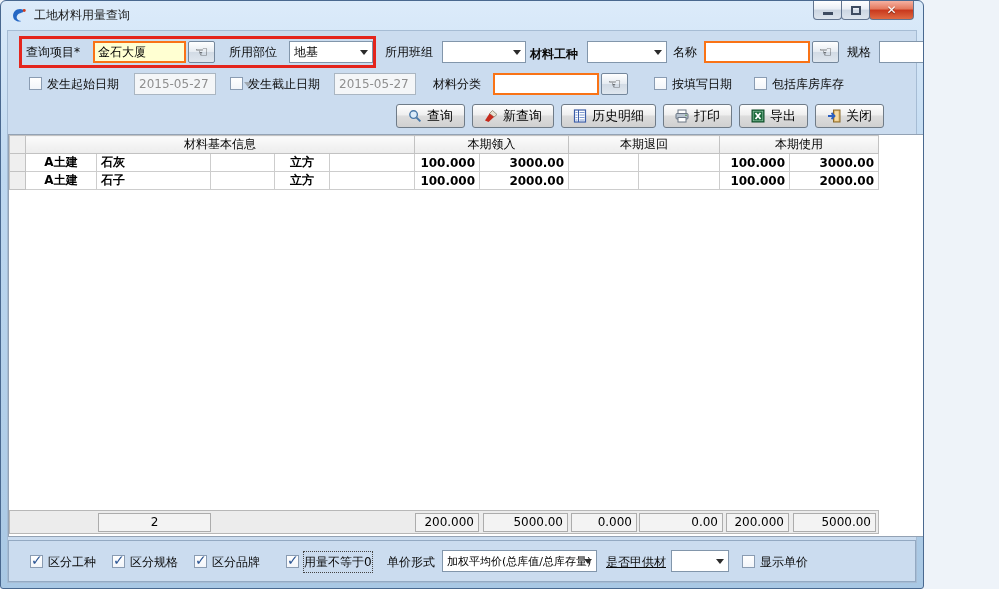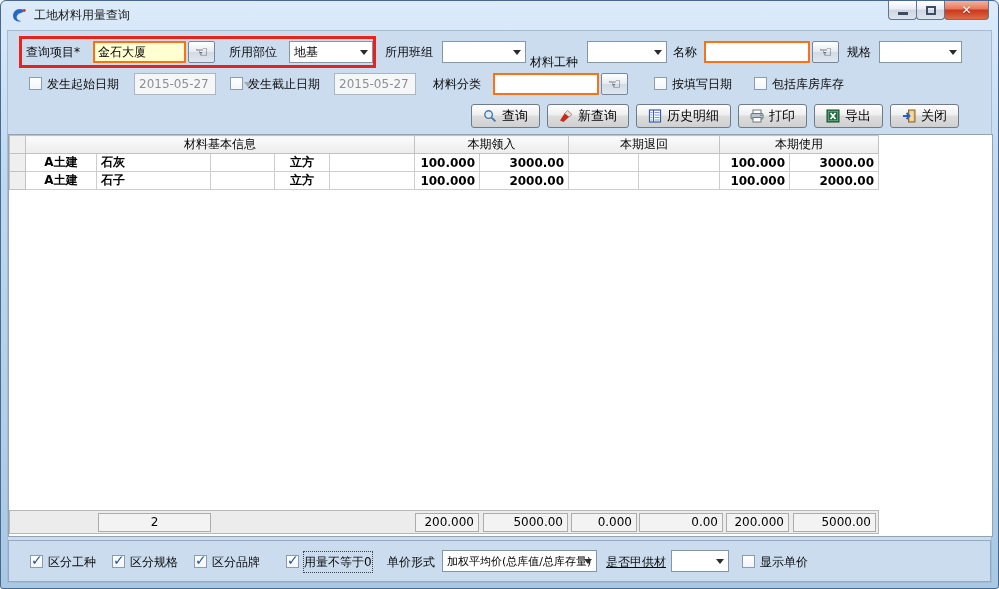--- a/index.html
+++ b/index.html
@@ -1,18 +1,18 @@
 <!DOCTYPE html>
 <html><head>
 <meta charset="utf-8">
 <style>
   * { box-sizing: border-box; font-family: "DejaVu Sans", "Liberation Sans", sans-serif; }
   html,body { margin:0; padding:0; background:#eef3f9; }
 
-  .window { position:relative; width:999px; height:589px;
+  .window { position:relative; width:924px; height:589px;
     background:linear-gradient(#dcebfa, #bed8f0 30%, #b2cfe9 70%, #a9c8e4);
     border:1px solid #49688f; border-radius:6px 6px 3px 3px; overflow:hidden; }
 
   
   .titlebar { position:absolute; top:0; left:0; right:0; height:29px; display:flex; align-items:center; padding:0 9px; }
   .app-icon { width:17px; height:17px; flex:0 0 auto; }
   .title { font-size:12px; color:#161616; margin-left:7px; white-space:nowrap; }
   .controls { position:absolute; top:0; right:9px; display:flex; }
   .wbtn { width:29px; height:19px; border:1px solid #62748e; border-top:none; border-radius:0 0 4px 4px;
     background:linear-gradient(#ffffff, #e9eef5 45%, #ccd6e2 50%, #dde5ee); display:flex; align-items:center; justify-content:center; margin-left:-1px; cursor:default; }
@@ -109,21 +109,21 @@
     <div class="combo" style="left:281px; top:10px; width:84px;">
         <span>地基</span>
         <i class="arr"></i>
       </div>
 
     <span class="lbl" style="left:377px; top:10px;">所用班组</span>
     <div class="combo" style="left:434px; top:10px; width:84px;">
         <span></span>
         <i class="arr"></i>
       </div>
-    <span class="lbl" style="left:522px; top:20px;">材料工种</span>
+    <span class="lbl" style="left:522px; top:12px;font-weight:bold;">材料工种</span>
     <div class="combo" style="left:579px; top:10px; width:80px;">
         <span></span>
         <i class="arr"></i>
       </div>
     <span class="lbl" style="left:665px; top:10px;">名称</span>
     <input class="tbox" style="left: 696px; top: 10px; width: 106px;" value="">
     <div class="handbtn" style="left:804px; top:10px;">
         <span>☜</span>
       </div>
     <span class="lbl" style="left:839px; top:10px;">规格</span>

